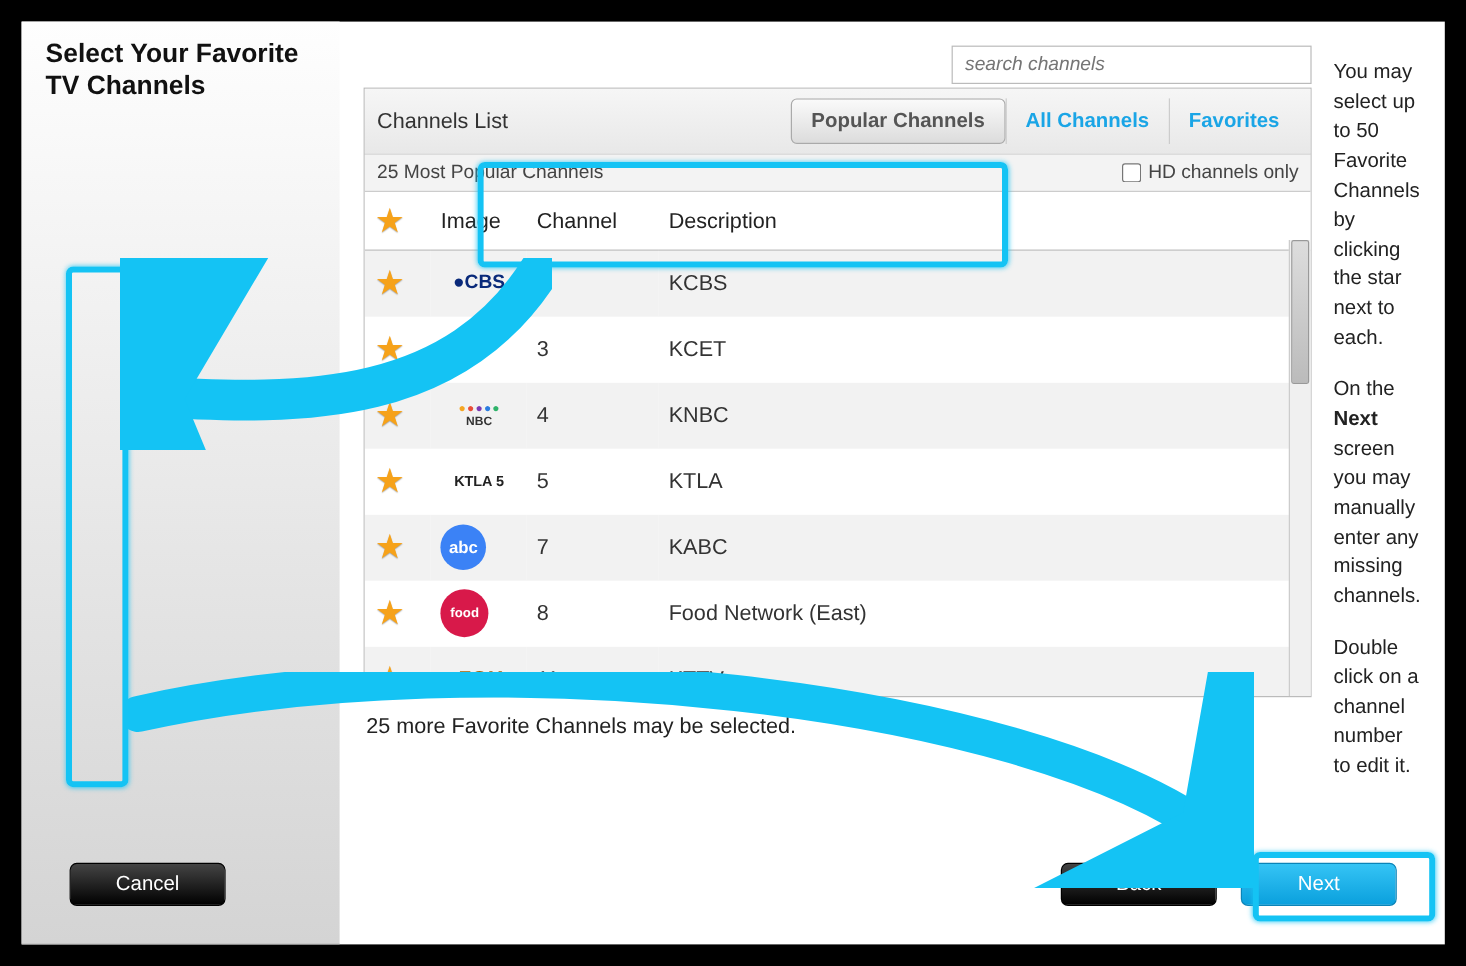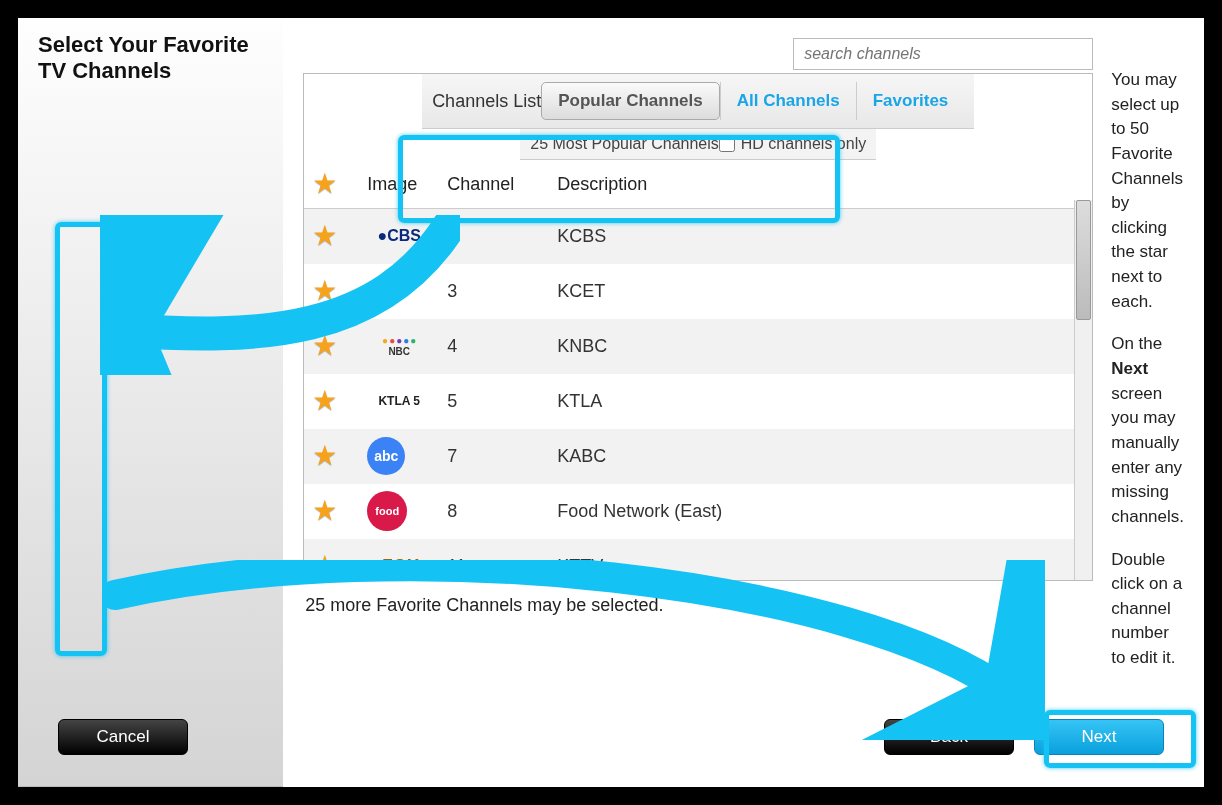--- a/index.html
+++ b/index.html
@@ -51,21 +51,20 @@
     border: 1px solid #bbb;
     padding: 4px 10px;
     font-size: 16px;
     font-style: italic;
     color: #888;
   }
   .panel {
     border: 1px solid #bbb;
     display: flex;
     flex-direction: column;
-    align-items: center;
   }
   .panel-head {
     display: flex;
     align-items: center;
     justify-content: space-between;
     background: linear-gradient(#f6f6f6, #e8e8e8);
     border-bottom: 1px solid #ccc;
     padding: 8px 10px;
   }
   .panel-title {
@@ -176,21 +175,20 @@
     font-size: 18px;
     color: #222;
     padding: 14px 2px;
   }
   .right {
     flex: 1;
     padding-top: 30px;
     font-size: 17px;
     line-height: 1.45;
     color: #222;
-    margin-top: 20px;
   }
   .right p { margin-bottom: 18px; }
   .right b { font-weight: bold; }
   .buttons {
     position: absolute;
     bottom: 32px;
     left: 40px;
     right: 40px;
     display: flex;
     justify-content: space-between;

